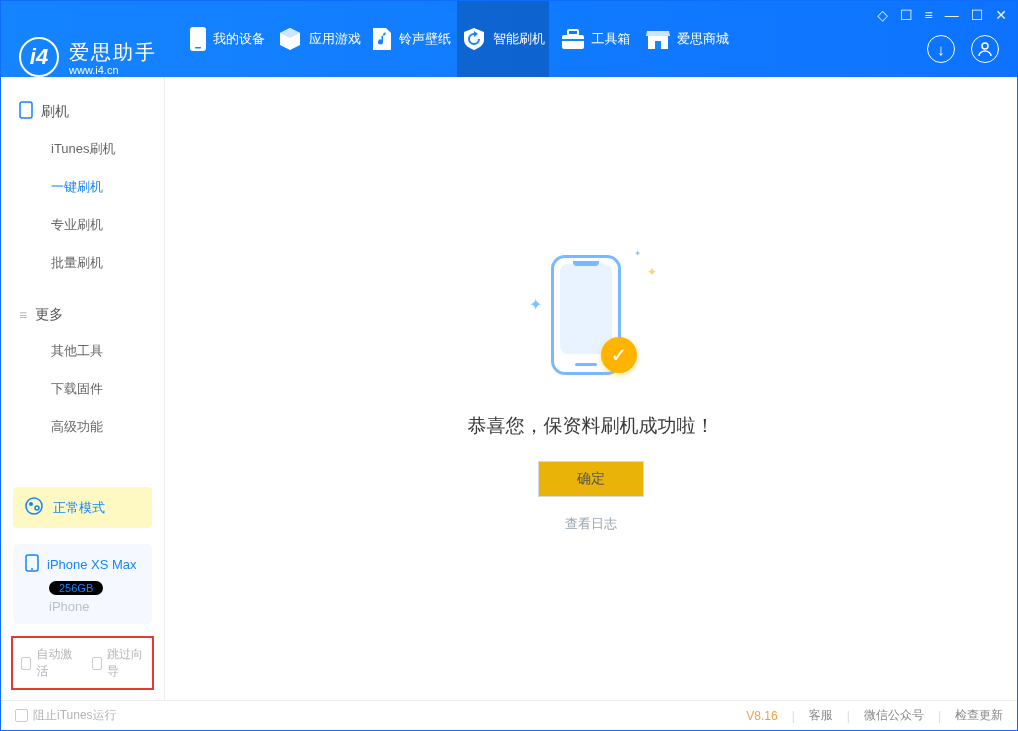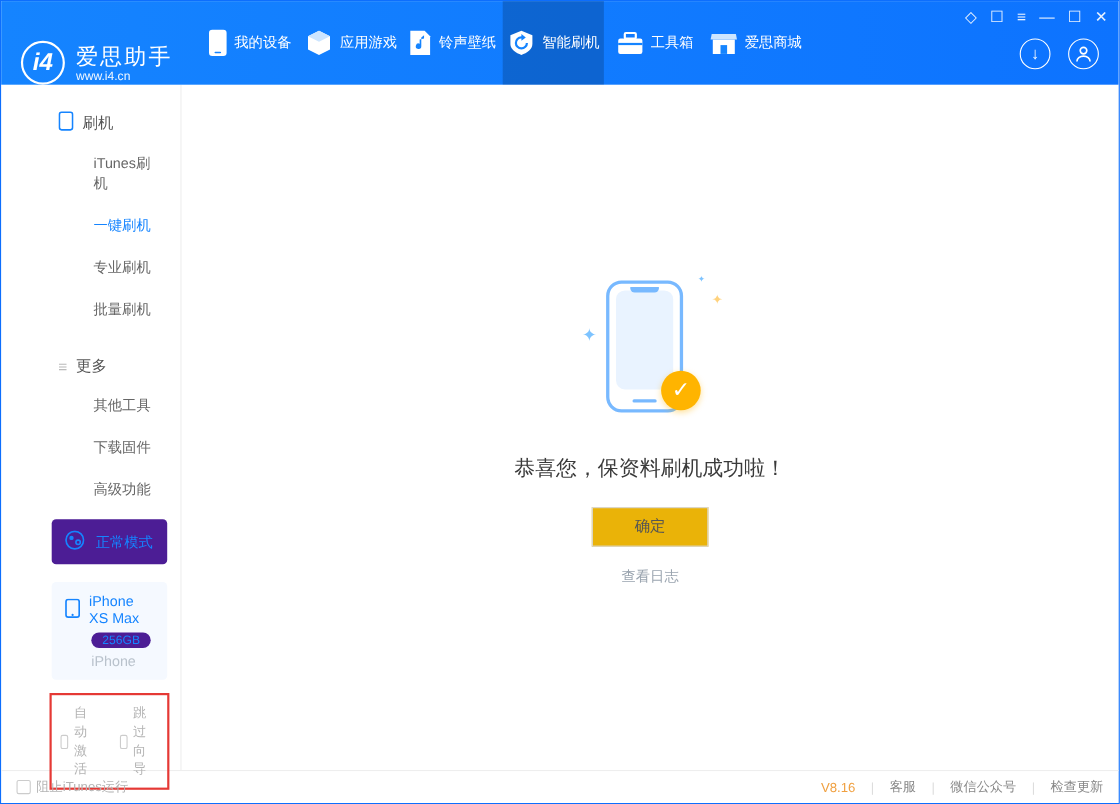--- a/index.html
+++ b/index.html
@@ -12,32 +12,32 @@
 .logo-text .en { font-size: 11px; opacity: 0.95; }
 .nav-tabs { display: flex; align-items: stretch; }
 .nav-tab { width: 92px; display: flex; flex-direction: row; align-items: center; justify-content: center; gap: 6px; cursor: pointer; color: #fff; font-size: 13px; }
 .nav-tab.active { background: rgba(0,0,0,0.18); }
 .nav-tab .nav-icon { height: 26px; display: flex; align-items: center; justify-content: center; }
 .titlebar-right { position: absolute; right: 10px; top: 6px; display: flex; gap: 12px; align-items: center; }
 .titlebar-right .tb-ico { color: #fff; opacity: 0.9; cursor: pointer; font-size: 14px; }
 .titlebar-right2 { position: absolute; right: 18px; bottom: 14px; display: flex; gap: 16px; align-items: center; }
 .circ-ico { width: 28px; height: 28px; border: 1.8px solid #fff; border-radius: 50%; display: flex; align-items: center; justify-content: center; cursor: pointer; color: #fff; font-size: 15px; }
 .body-area { display: flex; height: calc(100% - 76px - 30px); }
-.sidebar { width: 164px; border-right: 1px solid #eee; display: flex; flex-direction: column; padding-left: 34px; }
+.sidebar { width: 164px; border-right: 1px solid #eee; display: flex; flex-direction: column; }
 .sb-section { padding-top: 16px; }
 .sb-head { display: flex; align-items: center; gap: 8px; padding: 8px 18px; color: #555; font-size: 14px; font-weight: 500; }
 .sb-head .sb-ico { color: #1584ff; }
 .sb-head.more .sb-ico { color: #bbb; }
 .sb-item { padding: 10px 18px 10px 50px; color: #666; font-size: 13px; cursor: pointer; }
 .sb-item.active { color: #1584ff; }
 .sidebar-spacer { flex: 1; }
-.sb-card { margin: 8px 12px; background: #4c1d95; border-radius: 4px; padding: 10px 12px; display: flex; align-items: center; gap: 10px; color: #1584ff; font-size: 13px; }
+.sb-card { margin: 8px 12px; background: #fef9c3; border-radius: 4px; padding: 10px 12px; display: flex; align-items: center; gap: 10px; color: #1584ff; font-size: 13px; }
 .sb-device-card { margin: 8px 12px 12px; background: #f5f9ff; border-radius: 4px; padding: 10px 12px; }
 .sb-device-card .dev-row1 { display: flex; align-items: center; gap: 8px; color: #1584ff; font-weight: 500; font-size: 13px; }
-.sb-device-card .dev-cap { display: inline-block; margin-top: 6px; margin-left: 24px; background: #4c1d95; color: #1584ff; border-radius: 10px; padding: 1px 10px; font-size: 11px; }
+.sb-device-card .dev-cap { display: inline-block; margin-top: 6px; margin-left: 24px; background: #000000; color: #1584ff; border-radius: 10px; padding: 1px 10px; font-size: 11px; }
 .sb-device-card .dev-type { margin-left: 24px; color: #b9c2cc; font-size: 13px; margin-top: 4px; }
 .sb-checks { margin: 0 10px 10px; border: 2px solid #e53935; padding: 8px 8px; display: flex; gap: 18px; }
 .chk { display: flex; align-items: center; gap: 5px; color: #b4b4b4; font-size: 12px; cursor: pointer; }
 .chk-box { width: 13px; height: 13px; border: 1px solid #ccc; border-radius: 2px; }
 .main-panel { flex: 1; position: relative; display: flex; flex-direction: column; align-items: center; justify-content: center; }
 .illus { position: relative; width: 140px; height: 140px; }
 .phone-body { position: absolute; left: 30px; top: 10px; width: 70px; height: 120px; border: 3px solid #78b9ff; border-radius: 14px; background: #fff; }
 .phone-screen { position: absolute; left: 6px; top: 6px; right: 6px; bottom: 18px; background: #e9f3ff; border-radius: 8px; }
 .phone-notch { position: absolute; left: 50%; top: 3px; transform: translateX(-50%); width: 26px; height: 5px; background: #78b9ff; border-radius: 0 0 4px 4px; }
 .phone-home { position: absolute; bottom: 6px; left: 50%; transform: translateX(-50%); width: 22px; height: 3px; background: #78b9ff; border-radius: 2px; }

